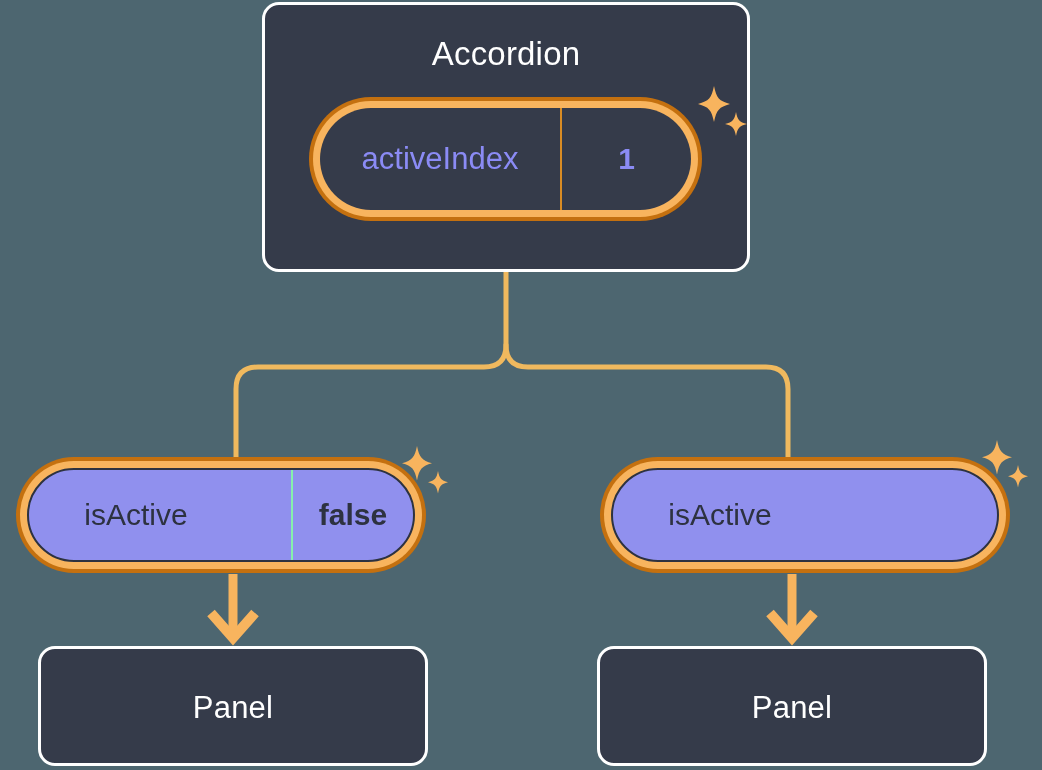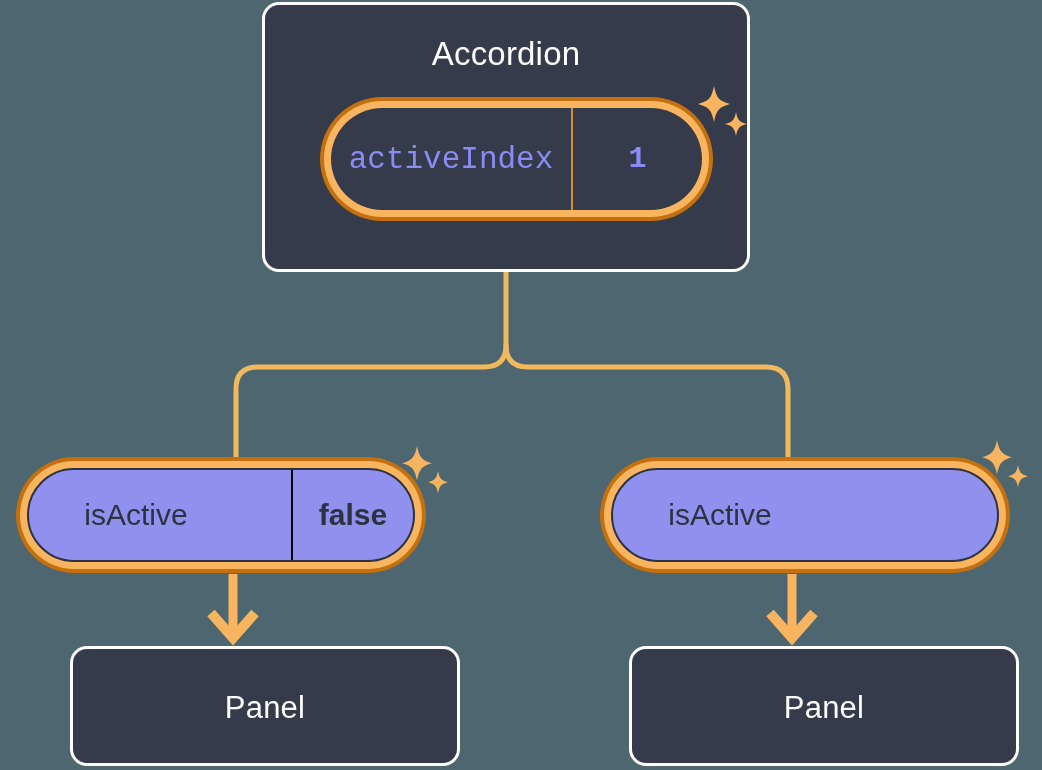--- a/index.html
+++ b/index.html
@@ -31,21 +31,21 @@
     color:#ffffff;
     font-weight:400;
     letter-spacing:.2px;
   }
 
   
   #accordion-card{left:262px;top:2px;width:488px;height:270px;}
   #accordion-card .card-title{top:30px;font-size:33px;}
 
   
-  .panel-card{width:390px;height:120px;top:646px;margin-left:32px;}
+  .panel-card{width:390px;height:120px;top:646px;}
   #panel-left{left:38px;}
   #panel-right{left:597px;}
   .panel-card .card-title{top:41px;font-size:31px;}
 
   
   .pill{
     position:absolute;
     box-sizing:border-box;
     background:#c4700f;              
     border-radius:999px;
@@ -76,24 +76,24 @@
   }
 
   
   .pill-dark .pill-body{background:#353b4a;}
   .pill-dark .pill-key{color:#8b8bf5;font-weight:400;}
   .pill-dark .pill-val{color:#8b8bf5;font-weight:700;border-left:2px solid #d98c24;}
 
   
   .pill-purple .pill-body{background:#9090ee;border:2px solid #2d3240;gap:48px;}
   .pill-purple .pill-key{color:#2d3240;font-weight:400;}
-  .pill-purple .pill-val{color:#2d3240;font-weight:700;border-left:2px solid #000000;}
+  .pill-purple .pill-val{color:#2d3240;font-weight:700;border-left:2px solid #86efac;}
 
   
-  #pill-activeindex{left:320px;top:97px;width:393px;height:124px;font-family:Liberation Mono, monospace;}
+  #pill-activeindex{left:309px;top:97px;width:393px;height:124px;}
   #pill-activeindex .pill-key{flex:0 0 240px;font-size:31px;}
   #pill-activeindex .pill-val{flex:1;font-size:30px;}
 
   .pill-isactive{top:457px;width:410px;height:116px;}
   #pill-isactive-left{left:16px;}
   #pill-isactive-right{left:600px;}
   .pill-isactive .pill-key{flex:0 0 214px;font-size:30px;}
   .pill-isactive .pill-val{flex:1;font-size:30px;}
 
   

